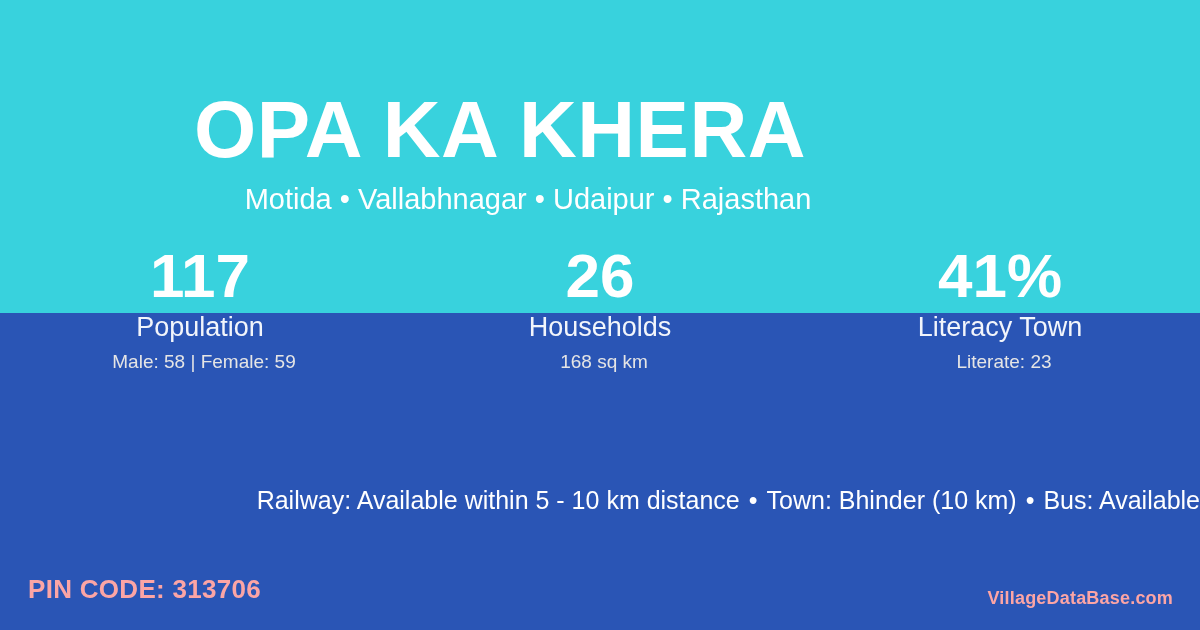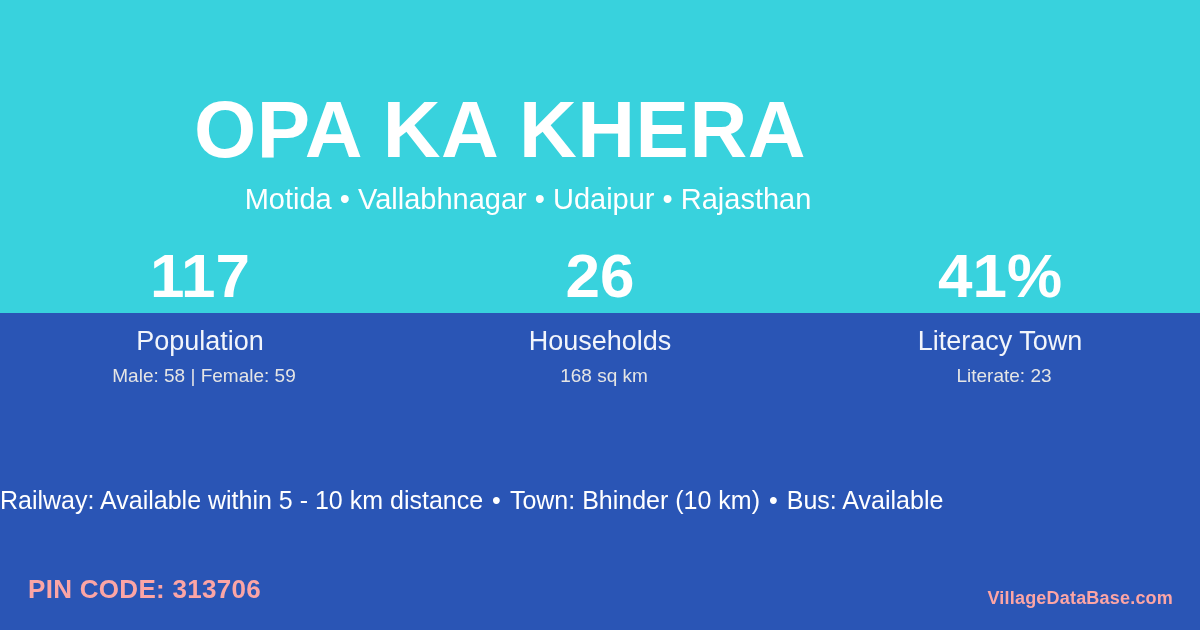--- a/index.html
+++ b/index.html
@@ -83,41 +83,41 @@
     text-align: center;
   }
   .stat-value {
     font-size: 62px;
     font-weight: bold;
     line-height: 66px;
     color: #ffffff;
     letter-spacing: 0px;
   }
   .stat-label {
-    margin-top: 17px;
+    margin-top: 3px;
     font-size: 27px;
     font-weight: 400;
     line-height: 31px;
     color: #f2f5fb;
   }
   .stat-detail {
     margin-top: 8px;
     font-size: 19px;
     font-weight: 400;
     line-height: 22px;
     color: #e5e5e5;
     margin-left: 8px;
   }
   
   #infra-line {
     position: absolute;
     left: 0;
     top: 484px;
     width: 1200px;
-    text-align: left;
+    text-align: right;
     font-size: 25px;
     line-height: 32px;
     color: #ffffff;
     white-space: nowrap;
     z-index: 5;
   }
   .infra-sep {
     display: inline-block;
     padding: 0 9px;
     color: #ffffff;

